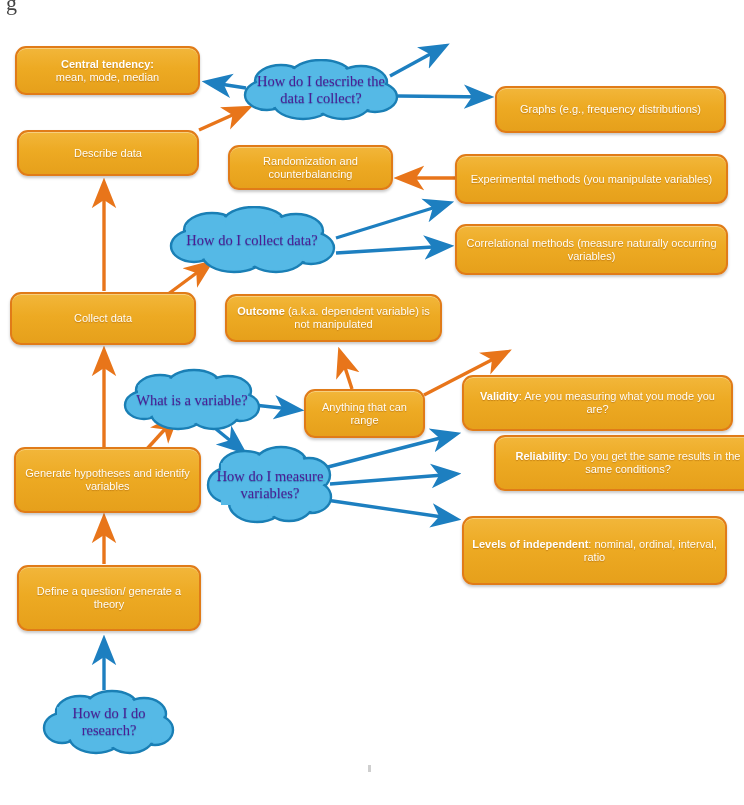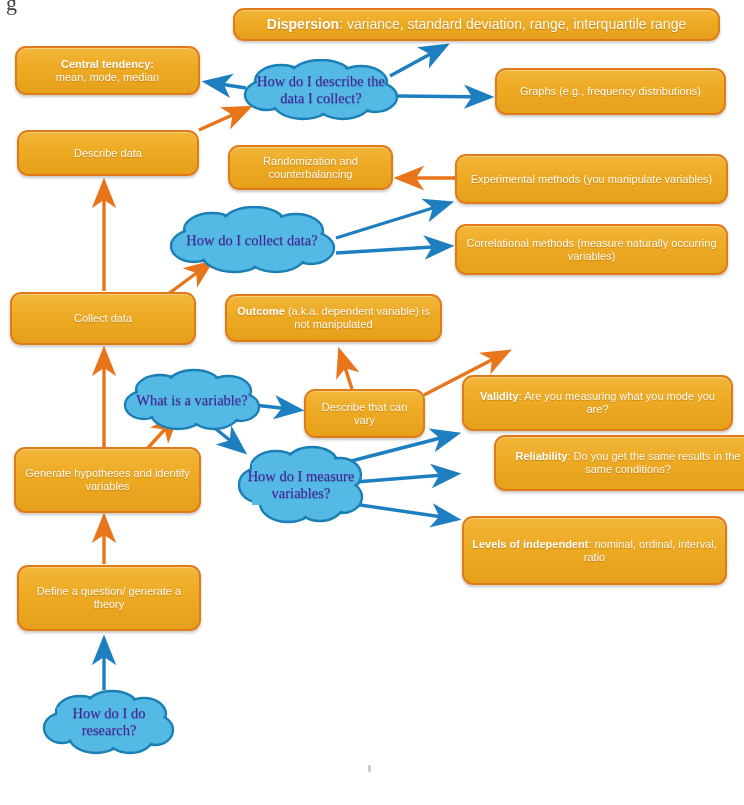--- a/index.html
+++ b/index.html
@@ -77,29 +77,26 @@
       <path d="M330,484 L456,474" stroke="#1d7fc0" marker-end="url(#ab)"></path>
 
       <path d="M326,500 L456,519" stroke="#1d7fc0" marker-end="url(#ab)"></path>
 
       <path d="M104,564 L104,518" stroke="#e8751a" marker-end="url(#ao)"></path>
 
       <path d="M104,690 L104,640" stroke="#1d7fc0" marker-end="url(#ab)"></path>
     </g>
   </svg>
 
-  <div class="node box" style="left:233px;top:8px;width:487px;height:33px;font-size:14px;">
-    <span><b>Dispersion</b><span>: variance, standard deviation, range, interquartile range</span></span>
-  </div>
 
   <div class="node box" style="left:15px;top:46px;width:185px;height:49px;">
     <span><b>Central tendency:</b><br><span>mean, mode, median</span></span>
   </div>
 
-  <div class="node box" style="left:495px;top:68px;width:231px;height:47px;">
+  <div class="node box" style="left:495px;top:86px;width:231px;height:47px;">
     <span>Graphs (e.g., frequency distributions)</span>
   </div>
 
   <div class="node box" style="left:17px;top:130px;width:182px;height:46px;">
     <span>Describe data</span>
   </div>
 
   <div class="node box" style="left:228px;top:145px;width:165px;height:45px;">
     <span>Randomization and counterbalancing</span>
   </div>
@@ -115,21 +112,21 @@
   <div class="node box" style="left:10px;top:292px;width:186px;height:53px;">
     <span>Collect data</span>
   </div>
 
   <div class="node box" style="left:225px;top:294px;width:217px;height:48px;">
     <span><b>Outcome</b><span> (a.k.a. dependent variable) is not manipulated</span></span>
   </div>
 
 
   <div class="node box" style="left:304px;top:389px;width:121px;height:49px;">
-    <span>Describe that can vary</span>
+    <span>Anything that can range</span>
   </div>
 
   <div class="node box" style="left:462px;top:375px;width:271px;height:56px;">
     <span><b>Validity</b><span>: Are you measuring what you mode you are?</span></span>
   </div>
 
   <div class="node box" style="left:462px;top:435px;width:268px;height:56px;margin-left:32px;">
     <span><b>Reliability</b><span>: Do you get the same results in the same conditions?</span></span>
   </div>
 
@@ -213,21 +210,21 @@
           <ellipse cx="22" cy="37" rx="17" ry="12"></ellipse>
         <ellipse cx="118" cy="39" rx="17" ry="12"></ellipse>
           <ellipse cx="56" cy="45" rx="25" ry="14"></ellipse>
         <ellipse cx="92" cy="45" rx="23" ry="14"></ellipse>
           <rect x="16" y="17" width="106" height="29"></rect>
       </g>
     </svg>
     <div class="cloud cloud-label">What is a variable?</div>
   </div>
 
-  <div class="node" style="left:205px;top:443px;width:130px;height:84px;margin-left:31px;">
+  <div class="node" style="left:205px;top:443px;width:130px;height:84px;">
     <svg class="cloudsvg" width="130" height="84" viewBox="0 0 130 84">
       <g fill="#55b9e6" stroke="#1a7fb5" stroke-width="2.4">
         <ellipse cx="40" cy="24" rx="25" ry="16"></ellipse>
           <ellipse cx="76" cy="19" rx="25" ry="15"></ellipse>
         <ellipse cx="104" cy="32" rx="21" ry="17"></ellipse>
           <ellipse cx="22" cy="42" rx="19" ry="17"></ellipse>
         <ellipse cx="106" cy="54" rx="20" ry="16"></ellipse>
           <ellipse cx="52" cy="60" rx="28" ry="19"></ellipse>
         <ellipse cx="84" cy="60" rx="24" ry="18"></ellipse>
       </g>

